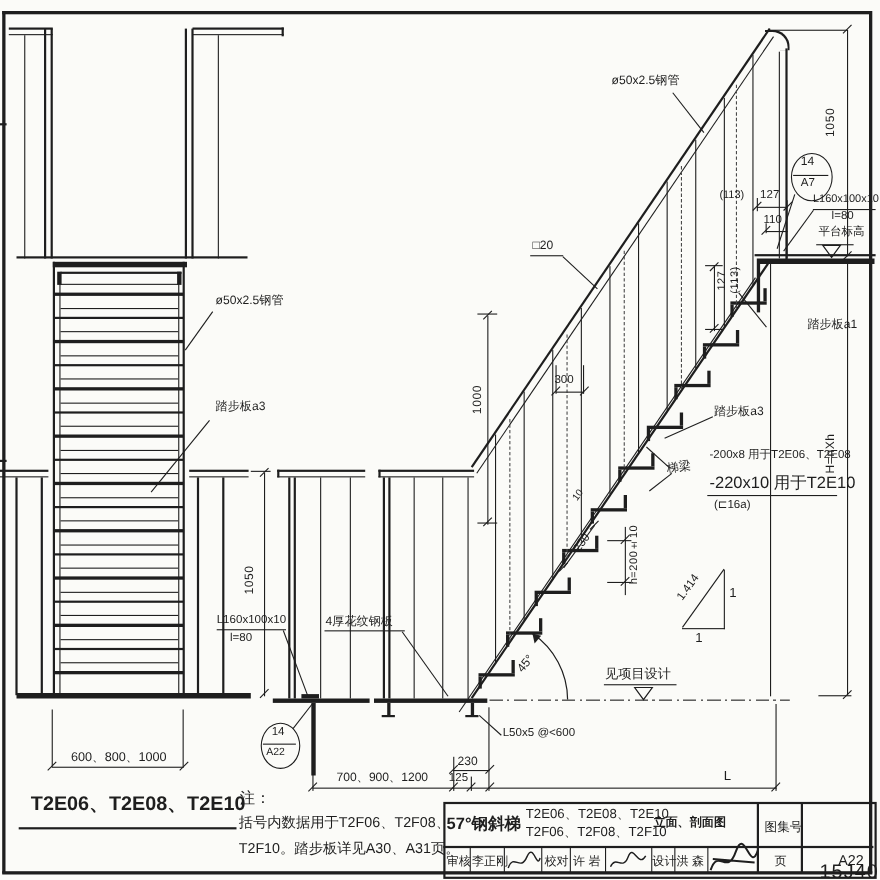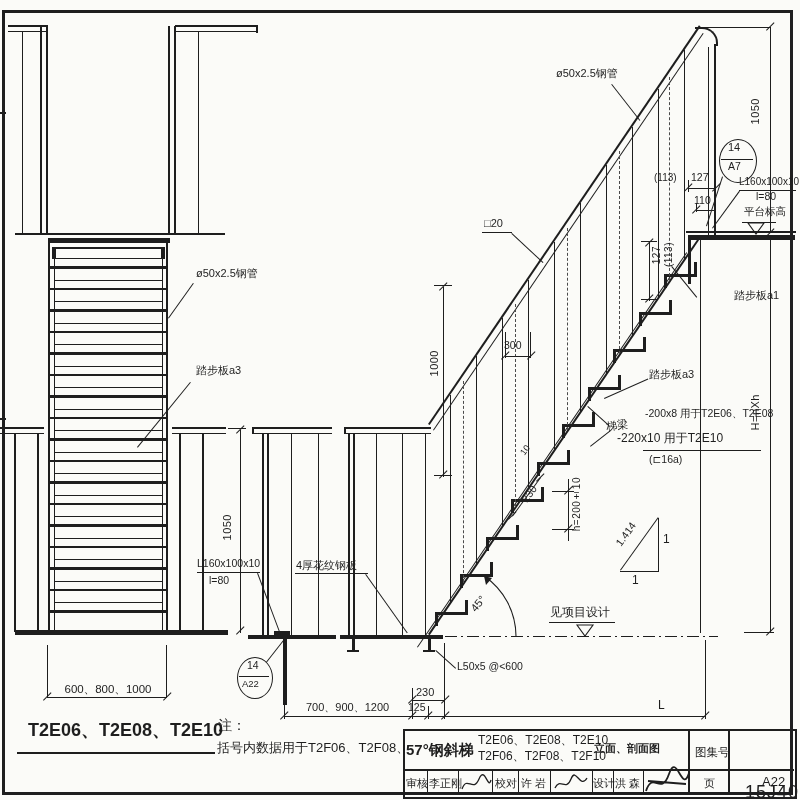--- a/index.html
+++ b/index.html
@@ -300,38 +300,39 @@
   <span class="t" style="left:457px;top:661px;font-size:10.5px;">L50x5 @&lt;600</span>
   <span class="t" style="left:654px;top:172px;font-size:10px;">(113)</span>
   <span class="t" style="left:691px;top:172px;font-size:10.5px;">127</span>
   <span class="t" style="left:694px;top:195px;font-size:10.5px;">110</span>
   <span class="vt" style="left:651px;top:246px;font-size:10px;">127</span>
   <span class="vt" style="left:663px;top:242px;font-size:10px;">(113)</span>
   <span class="t" style="left:698px;top:289px;font-size:11px;margin-left:36px;">踏步板a1</span>
   <span class="t" style="left:649px;top:368px;font-size:11px;">踏步板a3</span>
   <span class="t" style="left:606px;top:419px;font-size:11px;transform:rotate(-8deg);">梯梁</span>
   <span class="t" style="left:645px;top:408px;font-size:10.5px;">-200x8  用于T2E06、T2E08</span>
-  <span class="t" style="left:617px;top:432px;font-size:12px;">-220x10 用于T2E10</span>
+  <span class="t" style="left:645px;top:432px;font-size:15px;">-220x10 用于T2E10</span>
   <span class="t" style="left:649px;top:454px;font-size:10.5px;">(⊏16a)</span>
   <span class="t" style="left:739px;top:176px;font-size:10px;">L160x100x10</span>
   <span class="t" style="left:756px;top:191px;font-size:10.5px;">l=80</span>
   <span class="t" style="left:744px;top:206px;font-size:10.5px;">平台标高</span>
   <span class="vt" style="left:749px;top:98px;font-size:11px;">1050</span>
   <span class="vt" style="left:749px;top:394px;font-size:11px;">H=nXh</span>
   <span class="t" style="left:728px;top:141px;font-size:11px;">14</span>
   <span class="t" style="left:728px;top:161px;font-size:10.5px;">A7</span>
 
   <span class="t" style="left:416px;top:686px;font-size:11px;">230</span>
   <span class="t" style="left:306px;top:701px;font-size:11px;">700、900、1200</span>
   <span class="t" style="left:408px;top:702px;font-size:10.5px;">125</span>
   <span class="t" style="left:658px;top:699px;font-size:12px;">L</span>
 
   <span class="t b" style="left:28px;top:721px;font-size:18px;">T2E06、T2E08、T2E10</span>
   <span class="t" style="left:218px;top:718px;font-size:14px;">注：</span>
   <span class="t" style="left:217px;top:741px;font-size:13px;">括号内数据用于T2F06、T2F08、</span>
+  <span class="t" style="left:217px;top:764px;font-size:13px;">T2F10。踏步板详见A30、A31页。</span>
 
   <div style="position:absolute;left:403px;top:729px;width:390px;height:66px;border:2px solid #1e1e1e;z-index:3;"></div>
   <span class="t b" style="left:406px;top:742px;font-size:15px;">57°钢斜梯</span>
   <span class="t" style="left:478px;top:734px;font-size:12px;">T2E06、T2E08、T2E10</span>
   <span class="t" style="left:478px;top:750px;font-size:12px;">T2F06、T2F08、T2F10</span>
   <span class="t b" style="left:594px;top:742px;font-size:11px;">立面、剖面图</span>
   <span class="t" style="left:695px;top:746px;font-size:11.5px;">图集号</span>
   <span class="t" style="left:745px;top:743px;font-size:18px;letter-spacing:1px;margin-top:40px;">15J401</span>
   <span class="t" style="left:406px;top:777px;font-size:11px;">审核</span>
   <span class="t" style="left:429px;top:777px;font-size:11px;">李正刚</span>

